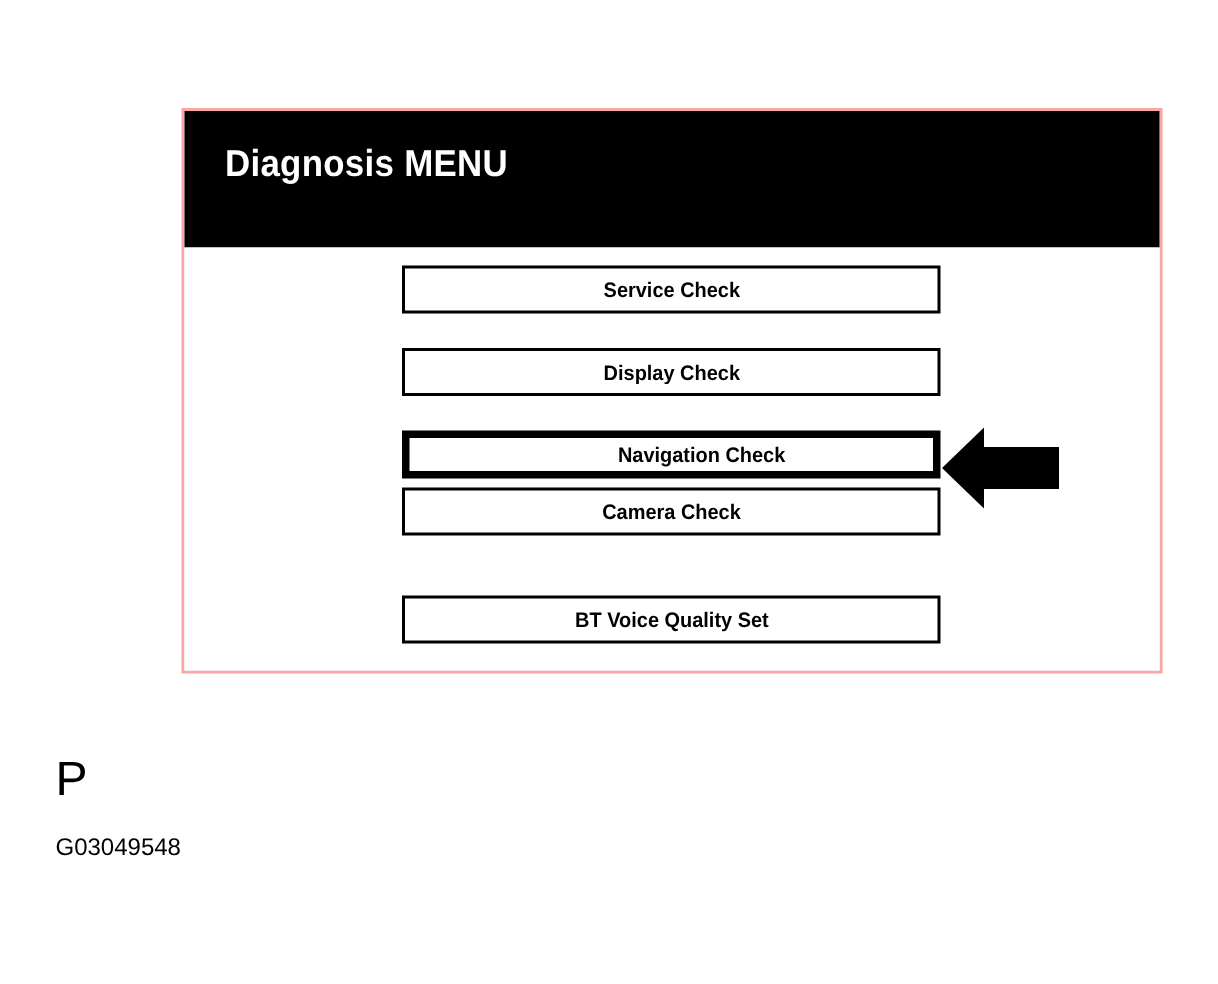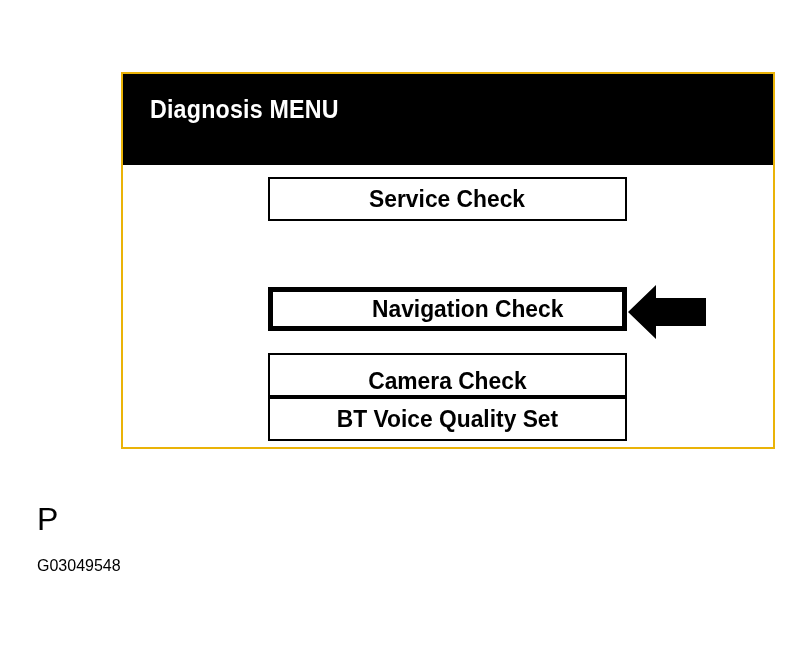--- a/index.html
+++ b/index.html
@@ -17,21 +17,21 @@
   }
 
   
   #screen-panel {
     position: absolute;
     left: 121px;
     top: 72px;
     width: 654px;
     height: 377px;
     box-sizing: border-box;
-    border: 2px solid #eab308;
+    border: 2px solid #fca5a5;
     background: #ffffff;
   }
 
   #panel-header {
     position: absolute;
     left: 0;
     top: 0;
     width: 100%;
     height: 91px;
     background: #000000;
@@ -58,47 +58,47 @@
     width: 100%;
     height: 282px;
     background: #ffffff;
   }
 
   
   .menu-button {
     position: absolute;
     left: 145px;
     width: 359px;
-    height: 44px;
+    height: 32px;
     box-sizing: border-box;
     border: 2px solid #000000;
     background: #ffffff;
     display: flex;
     align-items: center;
     justify-content: center;
     color: #000000;
-    font-size: 24px;
+    font-size: 14px;
     font-weight: bold;
     white-space: nowrap;
     letter-spacing: 0px;
   }
   .menu-button.selected {
     border-width: 5px;
     padding-left: 40px;
   }
   .menu-button .btn-label {
     transform: scaleX(0.95);
     transform-origin: center;
     display: block;
   }
 
   .mb-0 { top: 12px; }
   .mb-1 { top: 67px; }
   .mb-2 { top: 122px; }
-  .mb-3 { top: 188px; align-items: flex-end; }
+  .mb-3 { top: 160px; }
   .mb-4 { top: 232px; }
 
   
   #pointer-arrow {
     position: absolute;
     left: 628px;
     top: 285px;
     width: 78px;
     height: 54px;
   }
@@ -130,20 +130,23 @@
   <div id="panel-header">
     <div id="panel-title">Diagnosis MENU</div>
   </div>
 
   <div id="panel-body">
 
     <div class="menu-button mb-0">
       <span class="btn-label">Service Check</span>
     </div>
 
+    <div class="menu-button mb-1">
+      <span class="btn-label">Display Check</span>
+    </div>
 
     <div class="menu-button mb-2 selected">
       <span class="btn-label">Navigation Check</span>
     </div>
 
     <div class="menu-button mb-3">
       <span class="btn-label">Camera Check</span>
     </div>
 
     <div class="menu-button mb-4">

